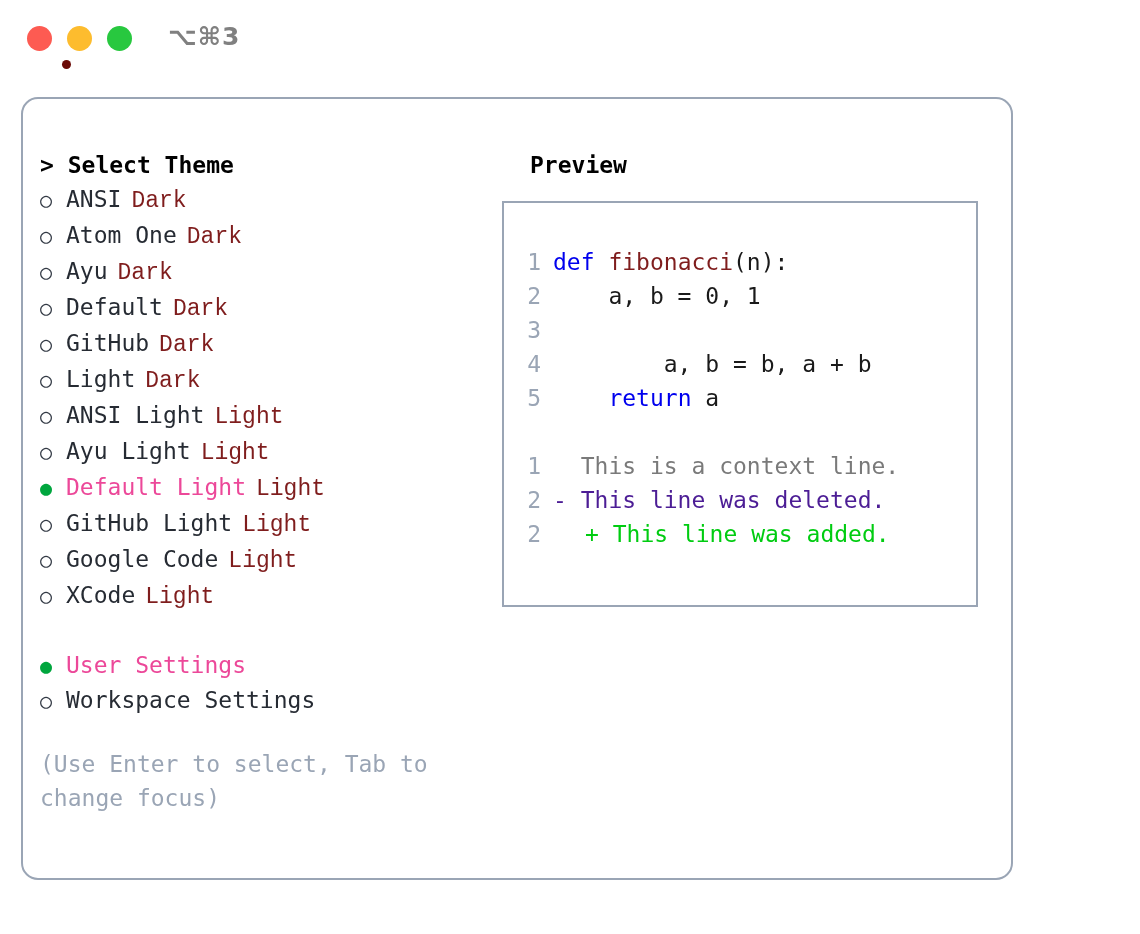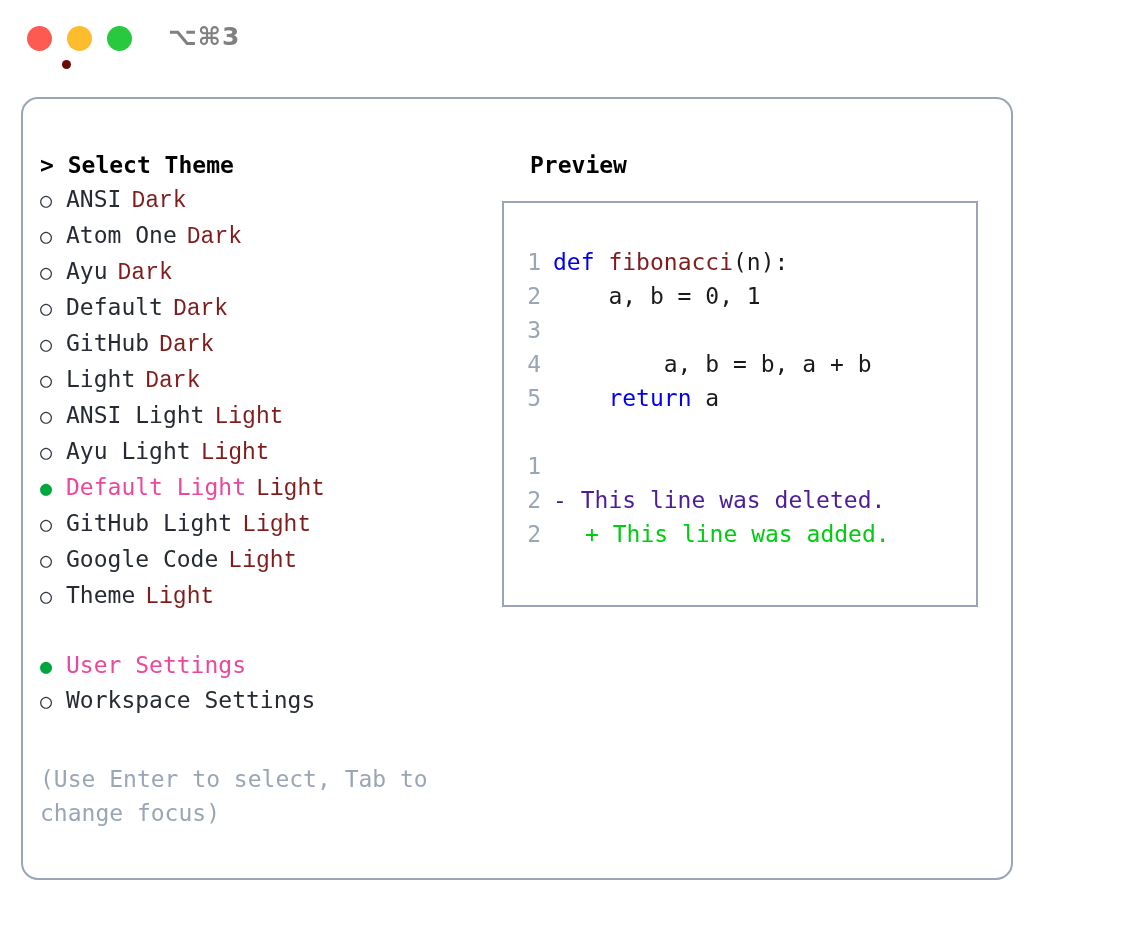--- a/index.html
+++ b/index.html
@@ -126,21 +126,21 @@
 
   #apply-header {
     font-size: 23px;
     color: #000000;
     line-height: 34px;
     padding-left: 26px;
     white-space: pre;
   }
 
   #hint {
-    margin-top: 44px;
+    margin-top: 29px;
     font-size: 23px;
     line-height: 34px;
     color: #9aa5b5;
     width: 410px;
     white-space: pre-wrap;
     word-break: break-word;
   }
 
   
   #right-col {
@@ -222,21 +222,21 @@
             <div class="opt-row"><span class="opt-marker">○</span><span class="opt-label">Atom One</span><span class="opt-tag">Dark</span></div>
             <div class="opt-row"><span class="opt-marker">○</span><span class="opt-label">Ayu</span><span class="opt-tag">Dark</span></div>
             <div class="opt-row"><span class="opt-marker">○</span><span class="opt-label">Default</span><span class="opt-tag">Dark</span></div>
             <div class="opt-row"><span class="opt-marker">○</span><span class="opt-label">GitHub</span><span class="opt-tag">Dark</span></div>
             <div class="opt-row"><span class="opt-marker">○</span><span class="opt-label">Light</span><span class="opt-tag">Dark</span></div>
             <div class="opt-row"><span class="opt-marker">○</span><span class="opt-label">ANSI Light</span><span class="opt-tag">Light</span></div>
             <div class="opt-row"><span class="opt-marker">○</span><span class="opt-label">Ayu Light</span><span class="opt-tag">Light</span></div>
             <div class="opt-row selected"><span class="opt-marker sel">●</span><span class="opt-label">Default Light</span><span class="opt-tag">Light</span></div>
             <div class="opt-row"><span class="opt-marker">○</span><span class="opt-label">GitHub Light</span><span class="opt-tag">Light</span></div>
             <div class="opt-row"><span class="opt-marker">○</span><span class="opt-label">Google Code</span><span class="opt-tag">Light</span></div>
-            <div class="opt-row"><span class="opt-marker">○</span><span class="opt-label">Theme</span><span class="opt-tag">Light</span></div>
+            <div class="opt-row"><span class="opt-marker">○</span><span class="opt-label">XCode</span><span class="opt-tag">Light</span></div>
           </div>
 
         <div class="spacer-row"></div>
 
         <div id="apply-options">
             <div class="opt-row selected"><span class="opt-marker sel">●</span><span class="opt-label">User Settings</span></div>
             <div class="opt-row"><span class="opt-marker">○</span><span class="opt-label">Workspace Settings</span></div>
           </div>
 
         <div id="hint">(Use Enter to select, Tab to change focus)</div>
@@ -245,21 +245,21 @@
       <div id="right-col">
         <div id="preview-title">Preview</div>
         <div id="preview-box">
           <div id="code-area">
               <div class="code-line"><span class="lineno">1</span><span class="code-text"><span class="tok-kw">def </span><span class="tok-fn">fibonacci</span><span class="tok-plain">(n):</span></span></div>
               <div class="code-line"><span class="lineno">2</span><span class="code-text"><span class="tok-plain">    a, b = 0, 1</span></span></div>
               <div class="code-line"><span class="lineno">3</span></div>
               <div class="code-line"><span class="lineno">4</span><span class="code-text"><span class="tok-plain">        a, b = b, a + b</span></span></div>
               <div class="code-line"><span class="lineno">5</span><span class="code-text"><span class="tok-plain">    </span><span class="tok-kw">return</span><span class="tok-plain"> a</span></span></div>
               <div class="blank-line"></div>
-              <div class="code-line"><span class="lineno">1</span></div>
+              <div class="code-line"><span class="lineno">1</span><span class="diff-ctx">  This is a context line.</span></div>
               <div class="code-line"><span class="lineno">2</span><span class="diff-del">- This line was deleted.</span></div>
               <div class="code-line"><span class="lineno">2</span><span class="diff-add">+ This line was added.</span></div>
             </div>
         </div>
       </div>
 
     </div>
   </div>
 
 </div>

